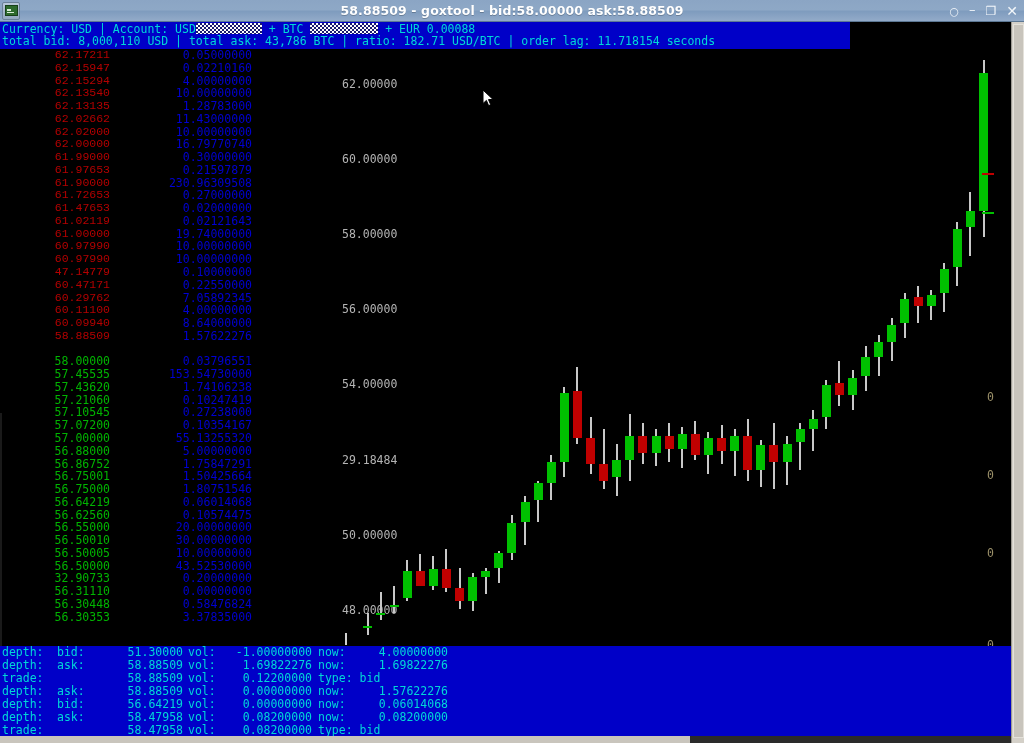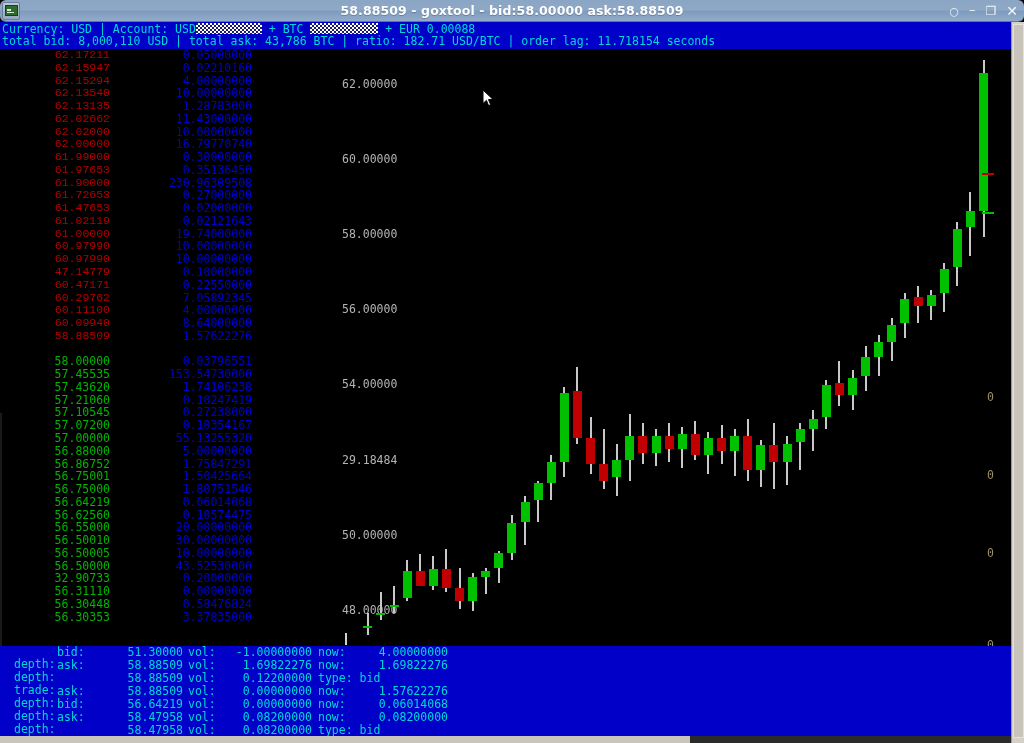--- a/index.html
+++ b/index.html
@@ -9,21 +9,21 @@
     font-family: "DejaVu Sans Mono", "Liberation Mono", monospace;
     overflow: hidden;
   }
   #app { position: relative; width: 1024px; height: 743px; background: #000; }
 
   
   .titlebar {
     position: absolute; left: 0; top: 0; width: 1024px; height: 22px;
     background: linear-gradient(to bottom, #8ba5c4 0%, #8ea8c6 45%, #7f9cbe 55%, #93abc9 100%);
     border-bottom: 1px solid #5d7894;
-    display: flex; align-items: center; border-radius: 6px;
+    display: flex; align-items: center;
   }
   .win-icon {
     width: 18px; height: 18px; margin-left: 2px;
     background: linear-gradient(to bottom,#b9c8da,#93a8c0);
     border: 1px solid #6b8199; border-radius: 2px;
     display:flex; align-items:center; justify-content:center;
   }
   .win-icon .screen {
     width: 13px; height: 11px; background:#2d6a2d;
     border:1px solid #17411a; position: relative;
@@ -48,21 +48,21 @@
     font-size: 12px;
   }
   .win-btns span { line-height:1; display:inline-block; }
   .wb-shade { font-size: 11px; }
   .wb-min { font-size: 13px; position:relative; top:-2px;}
   .wb-max { font-size: 12px; }
   .wb-close { font-size: 14px; font-weight: 500;}
 
   
   .hdr {
-    position: absolute; left:0; top:22px; width:1011px; height: 27px;
+    position: absolute; left:0; top:22px; width:850px; height: 27px;
     background:#0000c8;
     padding-left:2px;
   }
   .hdr .line {
     height: 13px; line-height: 13px;
     font-size: 11.5px; color:#00d7d7; white-space: pre;
   }
   .hdr .line.l1 { padding-top:1px; }
   .redact {
     display:inline-block; height:11px; vertical-align:-1px;
@@ -109,21 +109,21 @@
 
   
   .log {
     position:absolute; left:0; top:646px; width:1011px; height: 90px;
     background:#0000c8; padding-left:2px;
   }
   .log .lrow {
     height: 13px; line-height: 13px; font-size:11.5px; color:#00d7d7;
     white-space:pre; position:relative;
   }
-  .log .c-kind { position:absolute; left:12px;margin-top:12px; }
+  .log .c-kind { position:absolute; left:0; }
   .log .c-side { position:absolute; left:55px; }
   .log .c-price{ position:absolute; left:115px; width:66px; text-align:right; }
   .log .c-vlab { position:absolute; left:186px; }
   .log .c-vol  { position:absolute; left:224px; width:86px; text-align:right; }
   .log .c-nlab { position:absolute; left:316px; }
   .log .c-now  { position:absolute; left:360px; width:86px; text-align:right; }
   .log .c-type { position:absolute; left:316px; }
 
   
   .vscroll {
@@ -184,21 +184,21 @@
       <div id="asks">
           <div class="row ask"><span class="price">62.17211</span><span class="vol">0.05000000</span></div>
           <div class="row ask"><span class="price">62.15947</span><span class="vol">0.02210160</span></div>
           <div class="row ask"><span class="price">62.15294</span><span class="vol">4.00000000</span></div>
           <div class="row ask"><span class="price">62.13540</span><span class="vol">10.00000000</span></div>
           <div class="row ask"><span class="price">62.13135</span><span class="vol">1.28783000</span></div>
           <div class="row ask"><span class="price">62.02662</span><span class="vol">11.43000000</span></div>
           <div class="row ask"><span class="price">62.02000</span><span class="vol">10.00000000</span></div>
           <div class="row ask"><span class="price">62.00000</span><span class="vol">16.79770740</span></div>
           <div class="row ask"><span class="price">61.99000</span><span class="vol">0.30000000</span></div>
-          <div class="row ask"><span class="price">61.97653</span><span class="vol">0.35136450</span></div>
+          <div class="row ask"><span class="price">61.97653</span><span class="vol">0.21597879</span></div>
           <div class="row ask"><span class="price">61.90000</span><span class="vol">230.96309508</span></div>
           <div class="row ask"><span class="price">61.72653</span><span class="vol">0.27000000</span></div>
           <div class="row ask"><span class="price">61.47653</span><span class="vol">0.02000000</span></div>
           <div class="row ask"><span class="price">61.02119</span><span class="vol">0.02121643</span></div>
           <div class="row ask"><span class="price">61.00000</span><span class="vol">19.74000000</span></div>
           <div class="row ask"><span class="price">60.97990</span><span class="vol">10.00000000</span></div>
           <div class="row ask"><span class="price">60.97990</span><span class="vol">10.00000000</span></div>
           <div class="row ask"><span class="price">47.14779</span><span class="vol">0.10000000</span></div>
           <div class="row ask"><span class="price">60.47171</span><span class="vol">0.22550000</span></div>
           <div class="row ask"><span class="price">60.29762</span><span class="vol">7.05892345</span></div>

